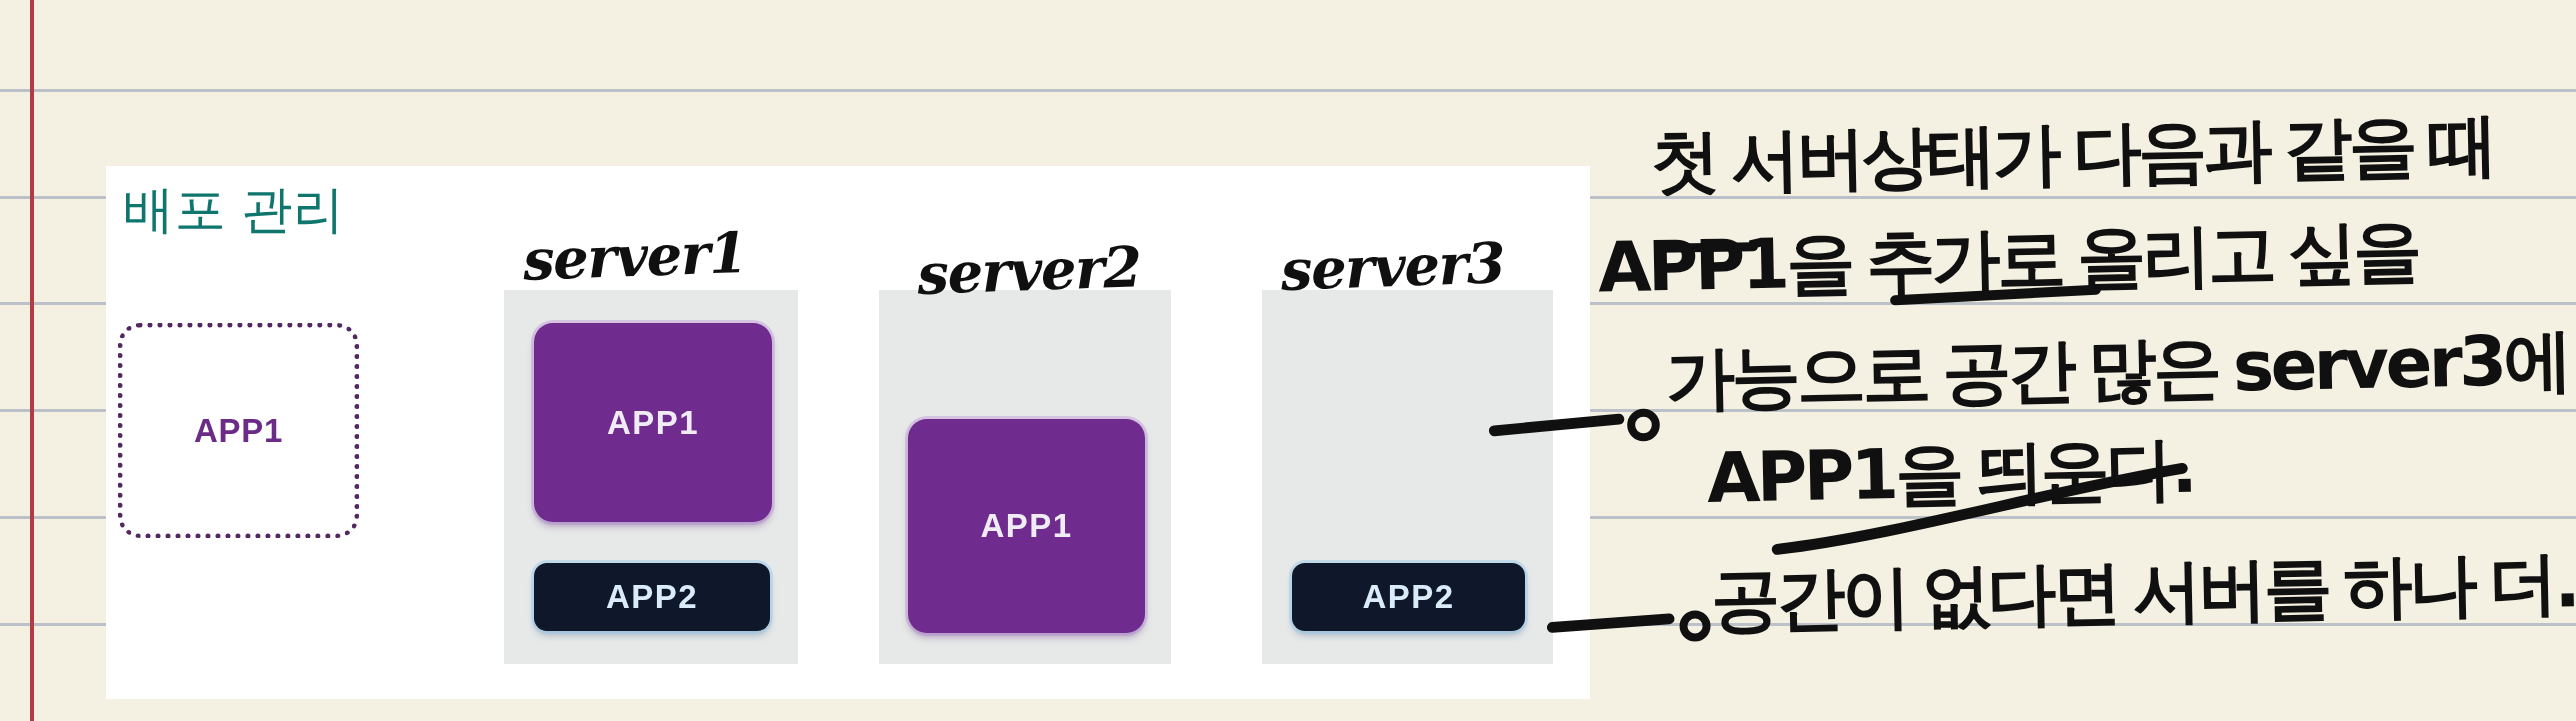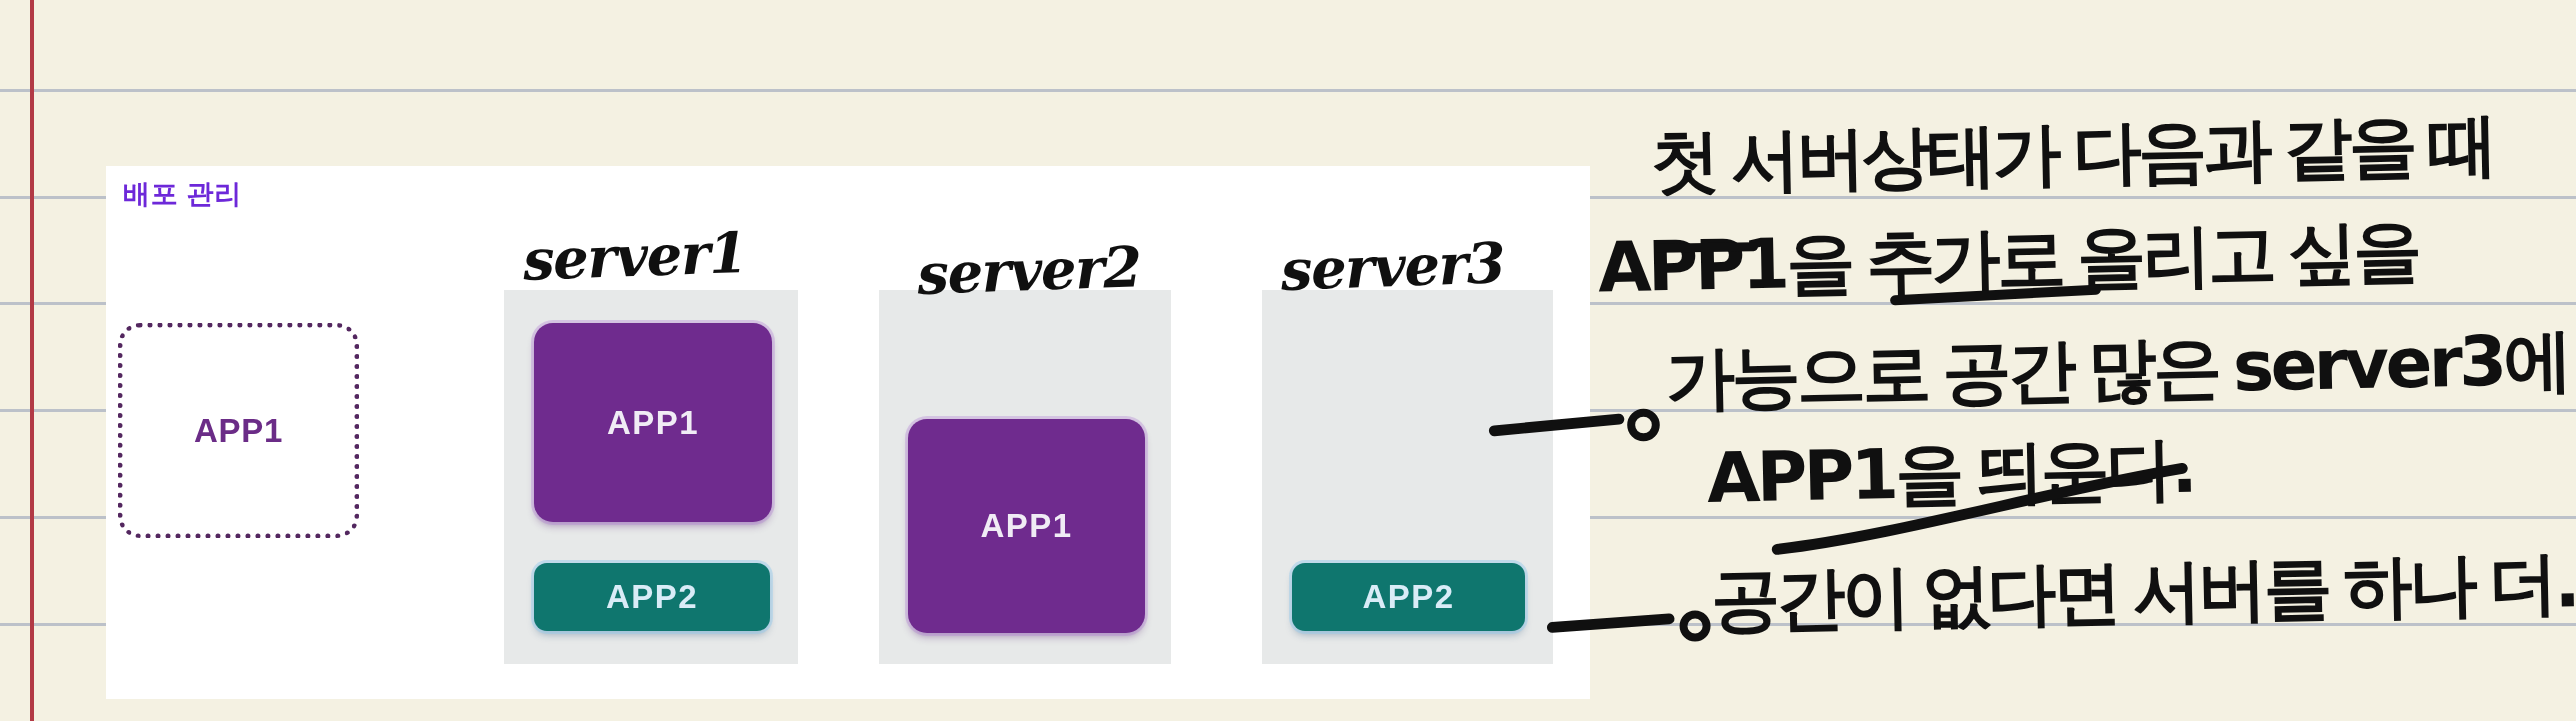--- a/index.html
+++ b/index.html
@@ -14,21 +14,21 @@
   .rule{position:absolute;left:0;width:2576px;height:2.9px;background:#bcc1c9;}
   .margin-line{position:absolute;top:0;left:30px;width:3.6px;height:722px;background:#b23a45;}
 
   
   .panel{
     position:absolute;left:106px;top:166px;width:1484px;height:533px;
     background:#ffffff;
   }
   .panel-title{
     position:absolute;left:123px;top:176px;
-    font-size:27px;font-weight:700;color:#6d28d9;letter-spacing:0.7px;
+    font-size:51px;font-weight:400;color:#0f766e;letter-spacing:0.7px;
   }
 
   
   .staged{
     position:absolute;left:118px;top:323px;width:241px;height:215px;
     border:5px dotted #53275f;border-radius:22px;
     display:flex;align-items:center;justify-content:center;
     box-sizing:border-box;background:#ffffff;
   }
   .staged .lbl{font-size:33px;font-weight:bold;color:#6b2c87;letter-spacing:0.7px;}
@@ -41,21 +41,21 @@
 
   .appbox{
     position:absolute;display:flex;align-items:center;justify-content:center;
     color:#f0ecf5;font-weight:bold;font-size:33px;letter-spacing:1.4px;
   }
   .appbox.purple{
     background:#6f2b8e;border-radius:19px;
     box-shadow:0 0 0 2.9px rgba(186,140,214,0.40), 0 5.8px 8.7px -2.9px rgba(80,30,110,0.45);
   }
   .appbox.blue{
-    background:#0f766e;border-radius:13px;color:#d9ecf7;
+    background:#0f172a;border-radius:13px;color:#d9ecf7;
     box-shadow:0 0 0 2.9px rgba(160,205,235,0.55), 0 5.8px 8.7px -2.9px rgba(30,70,110,0.40);
   }
   .p1{left:534px;top:323px;width:238px;height:199px;}
   .b1{left:534px;top:563px;width:236px;height:68px;}
   .p2{left:908px;top:419px;width:237px;height:214px;}
   .b3{left:1292px;top:563px;width:233px;height:68px;}
 
   
   .hw{
     position:absolute;color:#101010;

